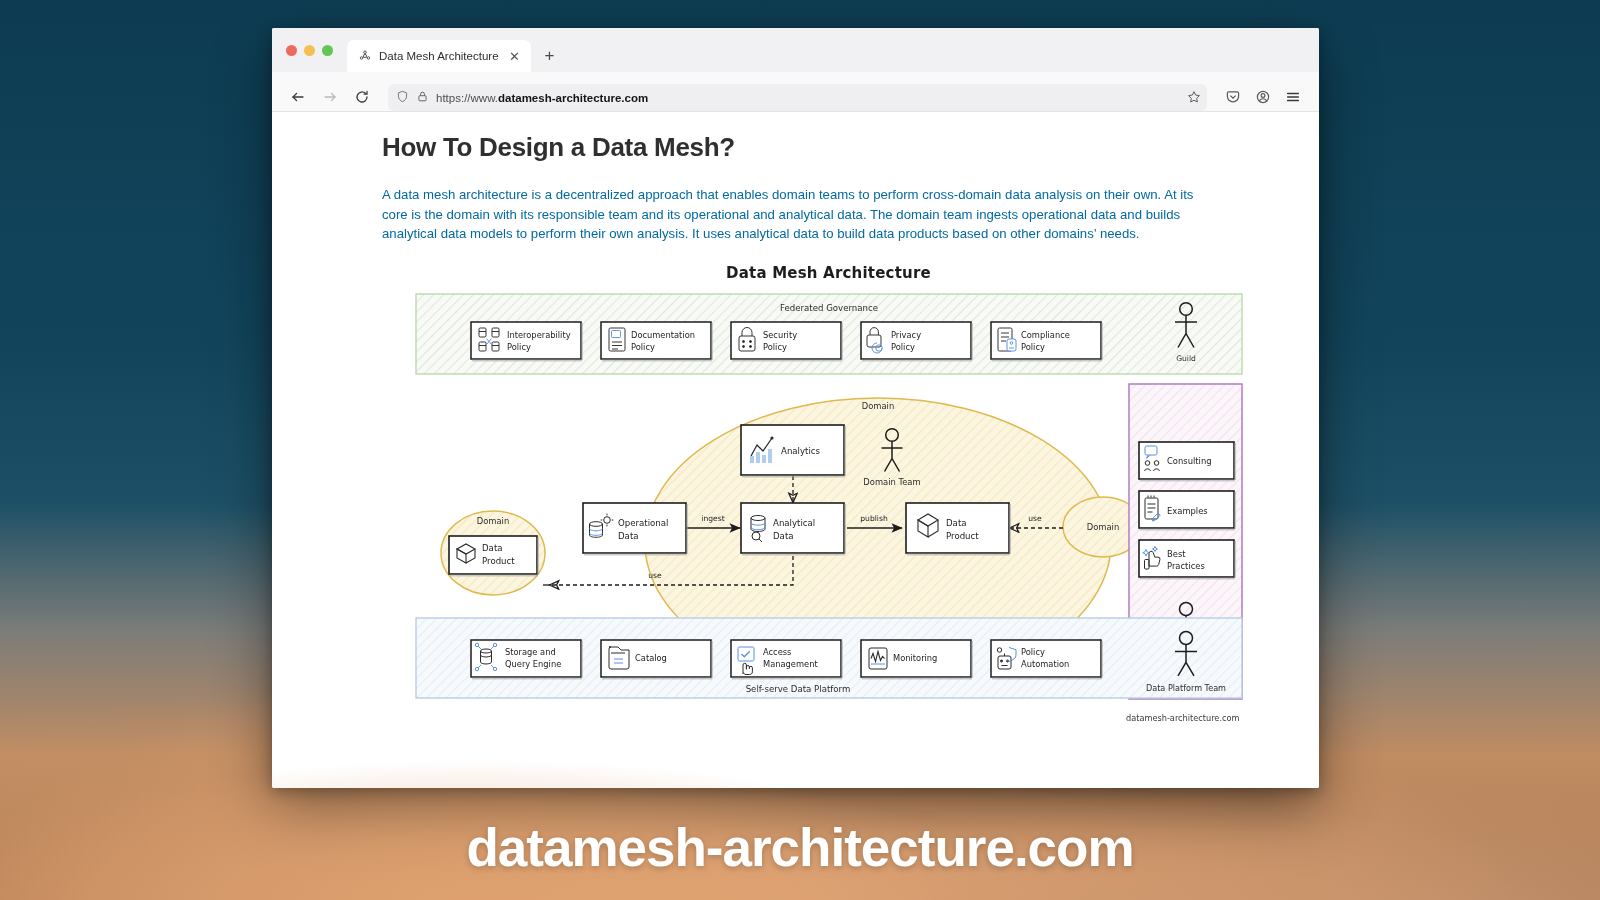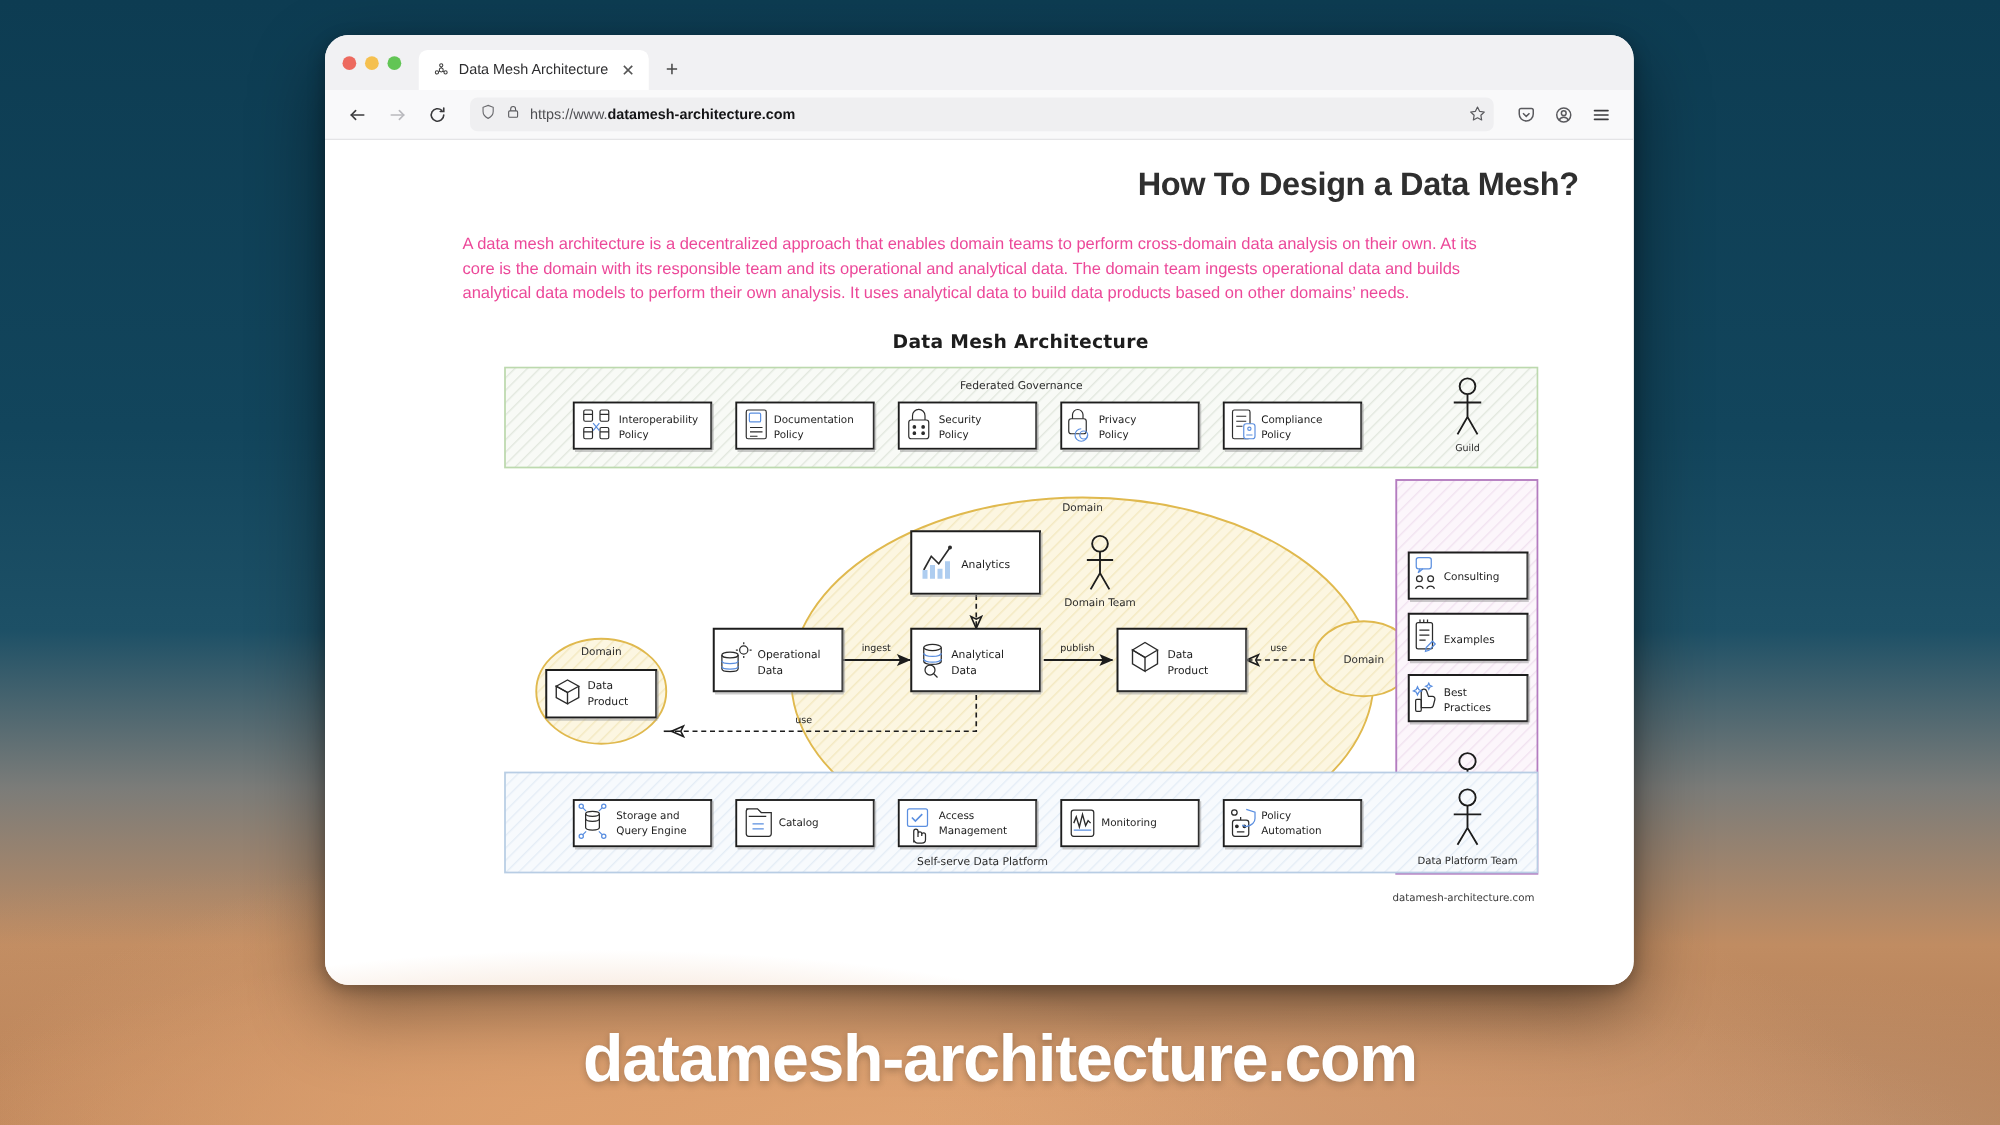--- a/index.html
+++ b/index.html
@@ -38,23 +38,23 @@
     font-weight: bold;
     color: #ffffff;
     letter-spacing: -1px;
     text-shadow: 0 2px 6px rgba(0,0,0,.22);
     z-index: 5;
   }
 
   
   #browser {
     position: absolute;
-    left: 260px; top: 28px;
+    left: 272px; top: 28px;
     width: 1047px; height: 760px;
-    border-radius: 19px;
+    border-radius: 2px;
     background: #ffffff;
     box-shadow: 0 24px 60px rgba(0,0,0,.45), 0 4px 14px rgba(0,0,0,.3);
     overflow: hidden;
     display: flex; flex-direction: column;
   }
 
   
   .tabstrip {
     height: 44px;
     background: #f1f1f3;
@@ -102,21 +102,21 @@
     display: flex; align-items: center; justify-content: center;
     font-size: 17px; color: #4a4a4a;
     margin-left: 6px;
   }
 
   
   .navbar {
     height: 40px;
     background: #f9f9fa;
     border-bottom: 1px solid #e4e4e6;
-    display: flex; align-items: center;
+    display: flex; align-items: flex-end;
     padding: 0 12px;
     gap: 4px;
     flex: 0 0 auto;
   }
   .navbtn {
     width: 28px; height: 28px;
     display: flex; align-items: center; justify-content: center;
     color: #3a3a3c;
     border-radius: 5px;
   }
@@ -151,26 +151,25 @@
     padding: 20px 44px 0 110px;
     position: relative;
     overflow: hidden;
   }
   h1.page-title {
     font-size: 26px;
     font-weight: bold;
     color: #2f2f2f;
     letter-spacing: -0.3px;
     margin-bottom: 22px;
-    text-align: right;
   }
   p.intro {
     font-size: 13.2px;
     line-height: 19.7px;
-    color: #ec4899;
+    color: #0369a1;
     max-width: 838px;
     margin-bottom: 20px;
   }
 
   
   .diagram-title {
     text-align: center;
     font-family: "DejaVu Sans", sans-serif;
     font-size: 15px;
     font-weight: bold;

